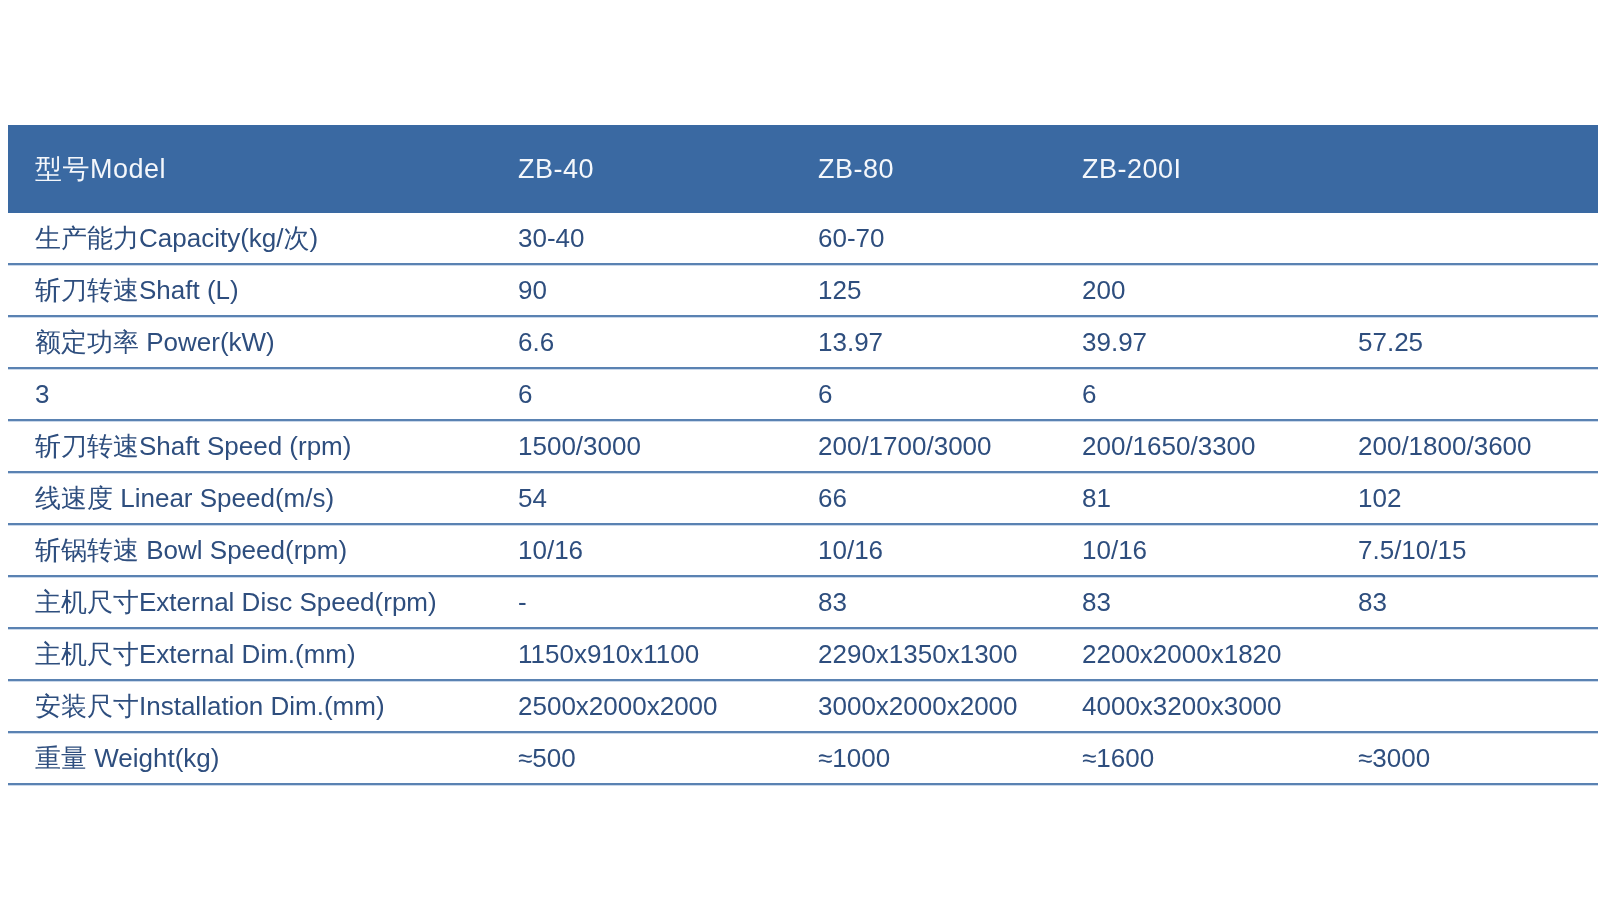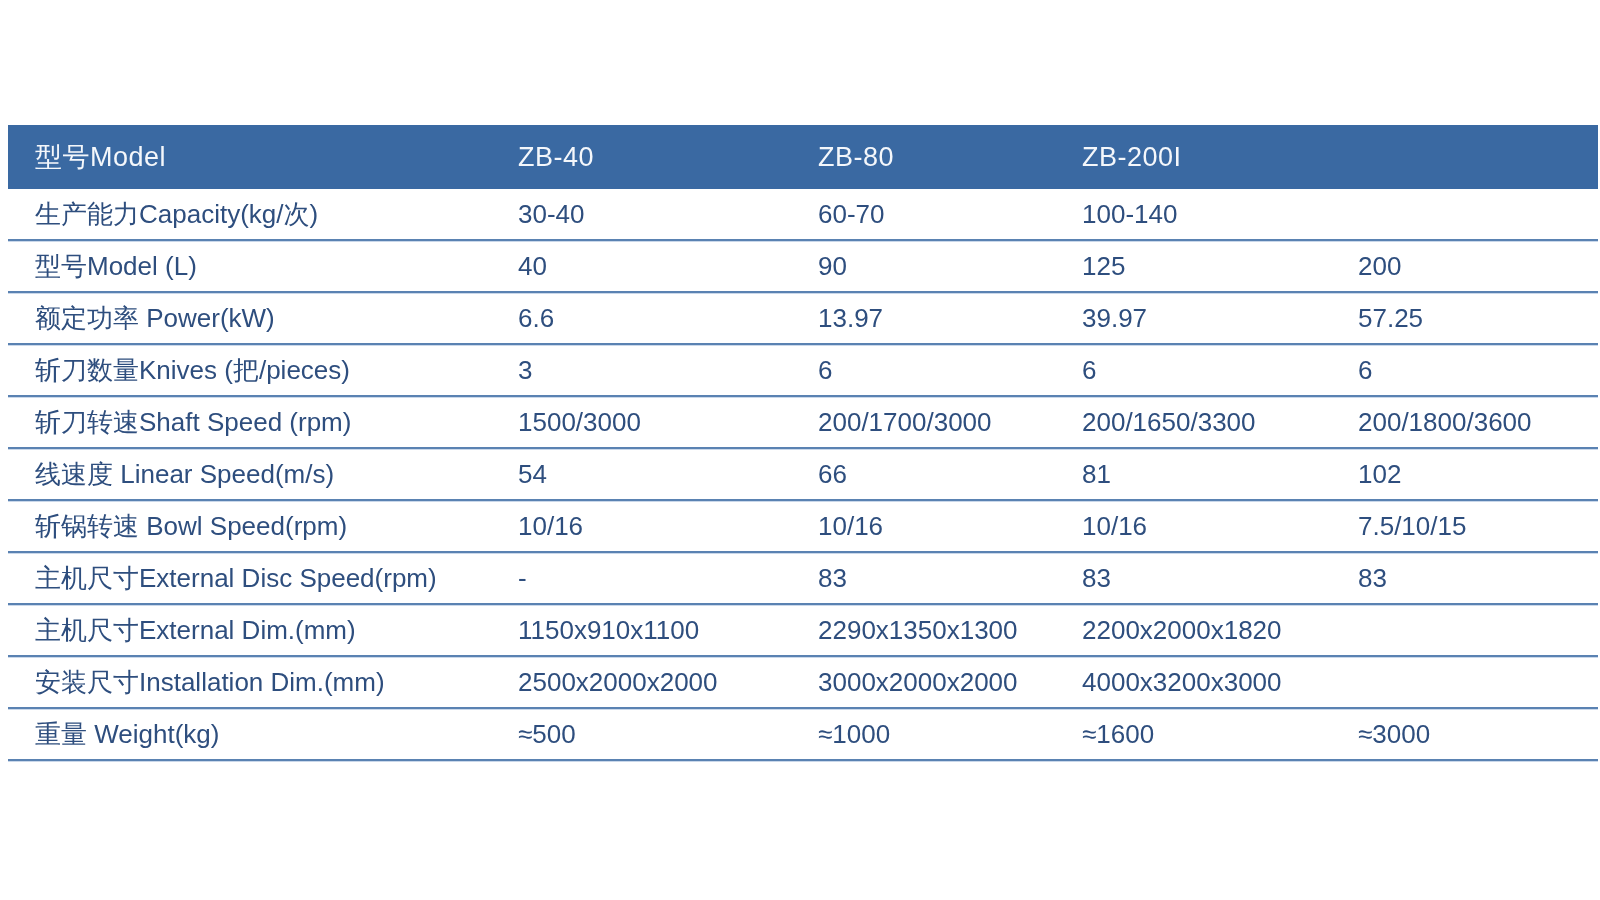--- a/index.html
+++ b/index.html
@@ -21,21 +21,21 @@
     top: 125px;
     width: 1590px;
   }
   .grid-row {
     display: grid;
     grid-template-columns: 483px 300px 264px 276px 1fr;
     align-items: center;
     padding-left: 27px;
   }
   .header-row {
-    height: 64px;
+    height: 88px;
     background: var(--header-bg, #3a69a2);
     color: var(--header-text, #f4f7fb);
     font-size: 27px;
     letter-spacing: 0.5px;
   }
   .body-row {
     height: 52px;
     color: var(--body-text, #2e4e7e);
     font-size: 26px;
     border-bottom: 2px solid var(--divider, #5a82b2);
@@ -59,41 +59,38 @@
       <div class="cell">ZB-40</div>
       <div class="cell">ZB-80</div>
       <div class="cell">ZB-200I</div>
     </div>
 
     <div id="table-body">
       <div class="grid-row body-row">
         <div class="cell label-cell">生产能力Capacity(kg/次)</div>
         <div class="cell">30-40</div>
         <div class="cell">60-70</div>
-        <div class="cell">100-140</div>
       </div>
 
       <div class="grid-row body-row">
-        <div class="cell label-cell">型号Model (L)</div>
-        <div class="cell">40</div>
+        <div class="cell label-cell">斩刀转速Shaft (L)</div>
         <div class="cell">90</div>
         <div class="cell">125</div>
         <div class="cell">200</div>
       </div>
 
       <div class="grid-row body-row">
         <div class="cell label-cell">额定功率 Power(kW)</div>
         <div class="cell">6.6</div>
         <div class="cell">13.97</div>
         <div class="cell">39.97</div>
         <div class="cell">57.25</div>
       </div>
 
       <div class="grid-row body-row">
-        <div class="cell label-cell">斩刀数量Knives (把/pieces)</div>
         <div class="cell">3</div>
         <div class="cell">6</div>
         <div class="cell">6</div>
         <div class="cell">6</div>
       </div>
 
       <div class="grid-row body-row">
         <div class="cell label-cell">斩刀转速Shaft Speed (rpm)</div>
         <div class="cell">1500/3000</div>
         <div class="cell">200/1700/3000</div>

